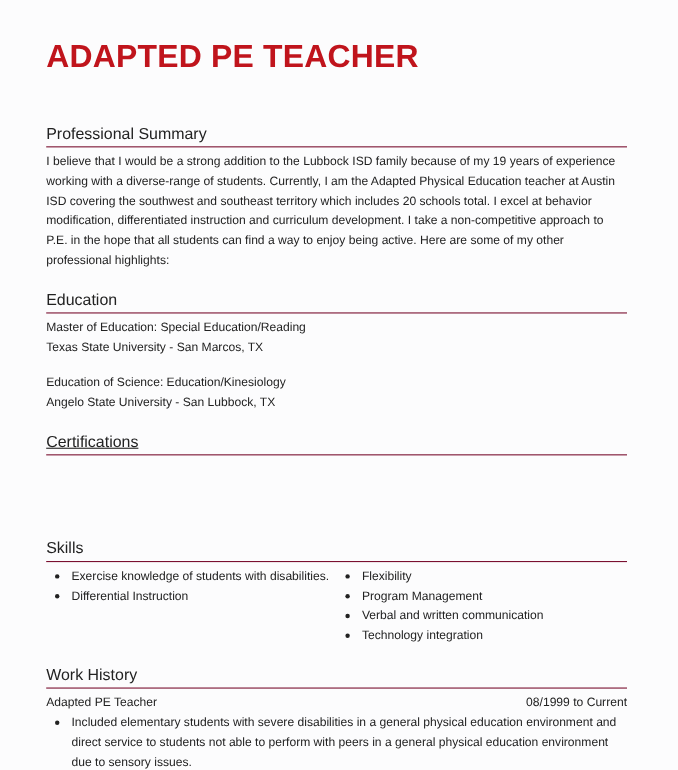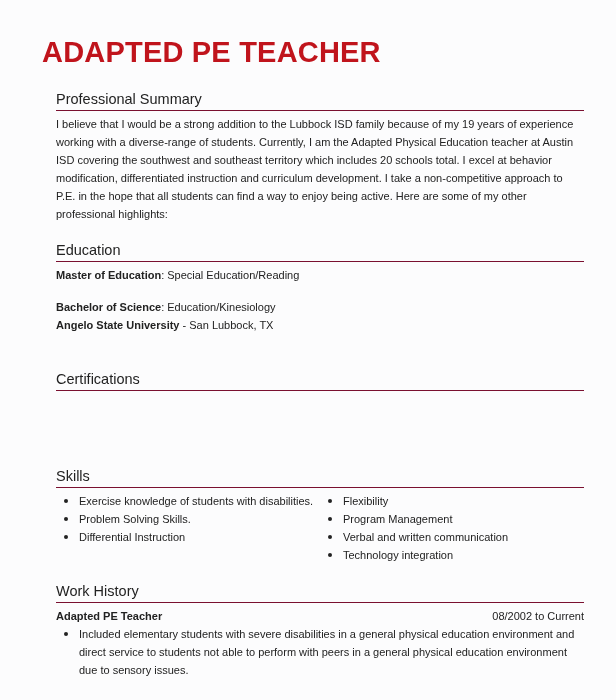--- a/index.html
+++ b/index.html
@@ -4,30 +4,30 @@
   <style>
     * { box-sizing: border-box; margin: 0; padding: 0; }
     html, body { width: 616px; height: 700px; overflow: hidden; background: #fcfcfd; }
     body { font-family: "Liberation Sans", sans-serif; color: #222; position: relative; }
     .page { position: absolute; left: 42px; top: 0; width: 528px; }
     .title {
       position: absolute; top: 36px; left: 0;
       font-size: 29px; font-weight: bold; color: #c0141c; letter-spacing: 0.2px;
       white-space: nowrap;
     }
-    .section { position: absolute; left: 14px; width: 528px; }
+    .section { position: absolute; left: 0; width: 528px; margin-top: 23px; }
     .section-head {
       font-size: 14.5px; color: #222; padding-bottom: 2px;
       border-bottom: 1.5px solid #7a1030; line-height: 18px;
     }
     .p {
       font-size: 11px; line-height: 18px; color: #222; margin-top: 4px;
     }
     .line { font-size: 11px; line-height: 18px; color: #222; white-space: nowrap; }
-    .b { font-weight: bold; }
+    .b { font-weight: normal; }
     .edu-block { margin-top: 4px; }
     .edu-block + .edu-block { margin-top: 14px; }
     .skills { display: flex; margin-top: 4px; }
     .skills ul { list-style: none; width: 265px; }
     .skills li, .job-list li {
       position: relative; padding-left: 23px; font-size: 11px; line-height: 18px; white-space: nowrap;
     }
     .skills li::before, .job-list li::before {
       content: ""; position: absolute; left: 8px; top: 7px; width: 4px; height: 4px;
       border-radius: 50%; background: #222;
@@ -44,51 +44,51 @@
 
   <section class="section" style="top:90px;">
     <div class="section-head">Professional Summary</div>
     <p class="p">I believe that I would be a strong addition to the Lubbock ISD family because of my 19 years of experience working with a diverse-range of students. Currently, I am the Adapted Physical Education teacher at Austin ISD covering the southwest and southeast territory which includes 20 schools total. I excel at behavior modification, differentiated instruction and curriculum development. I take a non-competitive approach to P.E. in the hope that all students can find a way to enjoy being active. Here are some of my other professional highlights:</p>
   </section>
 
   <section class="section" style="top:241px;">
     <div class="section-head">Education</div>
     <div class="edu-block">
       <div class="line"><span class="b">Master of Education</span><span>: Special Education/Reading</span></div>
+      <div class="line"><span class="b">Texas State University</span><span> - San Marcos, TX</span></div>
     </div>
     <div class="edu-block">
-      <div class="line"><span class="b">Bachelor of Science</span><span>: Education/Kinesiology</span></div>
+      <div class="line"><span class="b">Education of Science</span><span>: Education/Kinesiology</span></div>
       <div class="line"><span class="b">Angelo State University</span><span> - San Lubbock, TX</span></div>
     </div>
   </section>
 
-  <section class="section" style="top:370px;">
+  <section class="section" style="top:370px;text-decoration:underline;">
     <div class="section-head">Certifications</div>
   </section>
 
   <section class="section" style="top:467px;">
     <div class="section-head">Skills</div>
     <div class="skills">
       <ul>
         <li>Exercise knowledge of students with disabilities.</li>
-        <li>Problem Solving Skills.</li>
         <li>Differential Instruction</li>
       </ul>
       <ul>
         <li>Flexibility</li>
         <li>Program Management</li>
         <li>Verbal and written communication</li>
         <li>Technology integration</li>
       </ul>
     </div>
   </section>
 
   <section class="section" style="top:582px;">
     <div class="section-head">Work History</div>
     <div class="job-head">
       <span class="line b">Adapted PE Teacher</span>
-      <span class="line">08/2002 to Current</span>
+      <span class="line">08/1999 to Current</span>
     </div>
     <ul class="job-list">
       <li>Included elementary students with severe disabilities in a general physical education environment and direct service to students not able to perform with peers in a general physical education environment due to sensory issues.</li>
     </ul>
   </section>
 </div>
 
 </body></html>

